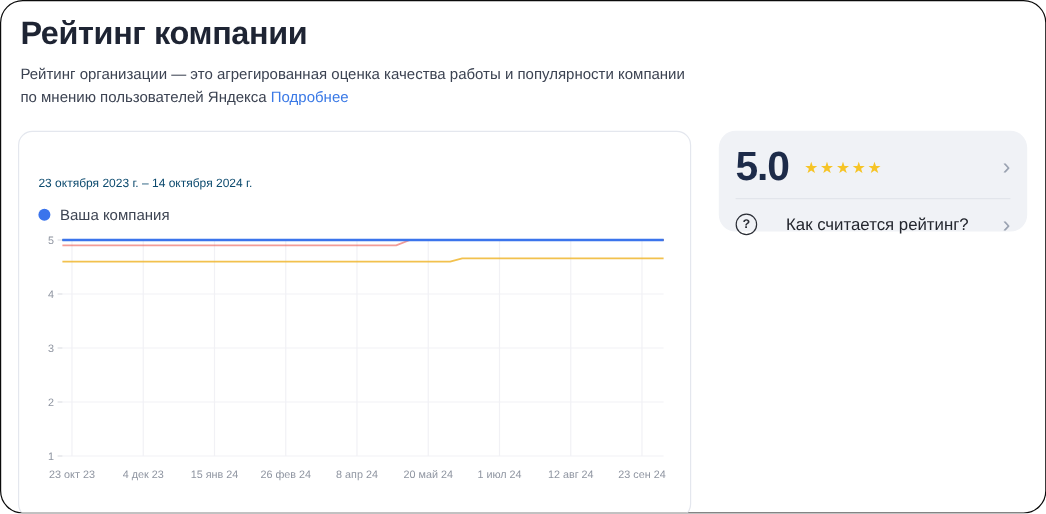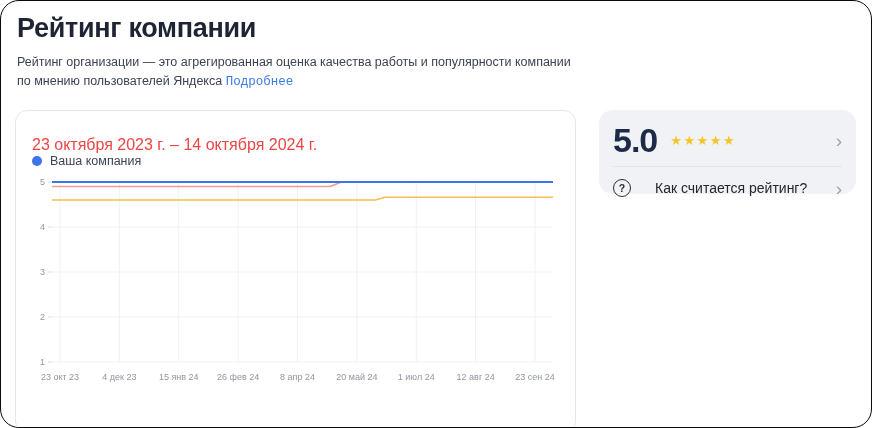--- a/index.html
+++ b/index.html
@@ -11,31 +11,31 @@
   }
   .inner{padding:6px 16px 0 16px;}
   h1{
     margin:6px 0 0 0;font-size:27px;font-weight:700;color:#1e2433;
     letter-spacing:-0.3px;
   }
   .desc{
     margin:9px 0 0 0;font-size:12.5px;line-height:1.55;color:#3c4352;
     max-width:556px;
   }
-  .desc a{color:#3a79e6;text-decoration:none;cursor:pointer;font-family:Liberation Mono, monospace;}
+  .desc a{color:#3a79e6;text-decoration:none;cursor:pointer;}
   .content-row{display:flex;gap:23px;margin:17px 0 0 -2px;}
   
   .chart-card{
     width:561px;height:323px;box-sizing:border-box;flex:0 0 auto;
     border:1px solid #e4e7ee;border-radius:12px;background:#fff;
     padding:15px 16px;
   }
   .chart-title{font-size:15px;font-weight:700;color:#202636;}
-  .chart-sub{font-size:16px;color:#ef4444;margin-top:10px;}
-  .legend-row{display:flex;align-items:center;font-size:12.5px;color:#3d4452;}
+  .chart-sub{font-size:10px;color:#0c4a6e;margin-top:23px;}
+  .legend-row{display:flex;align-items:center;margin-top:13px;font-size:12.5px;color:#3d4452;}
   .legend-item{display:flex;align-items:center;gap:8px;}
   .legend-item + .legend-item{margin-left:18px;}
   .dot{width:10px;height:10px;border-radius:50%;display:inline-block;}
   .dots{display:inline-flex;gap:5px;}
   svg.chart{width:527px;height:214px;margin-top:6px;display:block;}
   svg.chart text{font-family:"Liberation Sans",sans-serif;}
   
   .rating-panel{
     width:257px;height:84px;box-sizing:border-box;flex:0 0 auto;
     background:#f0f2f6;border-radius:14px;padding:0 14px;

